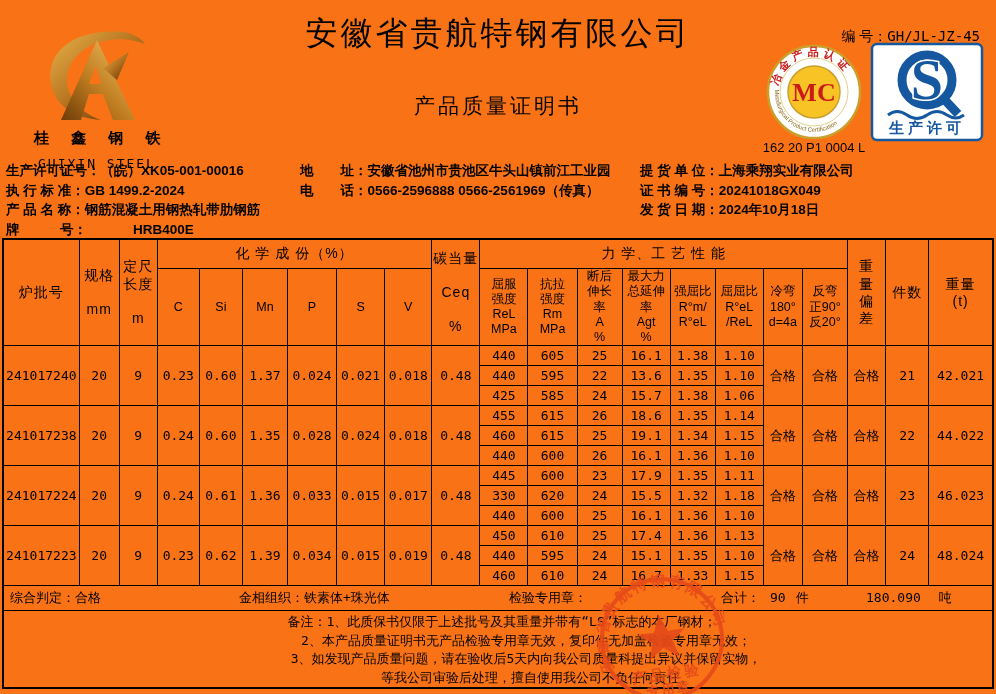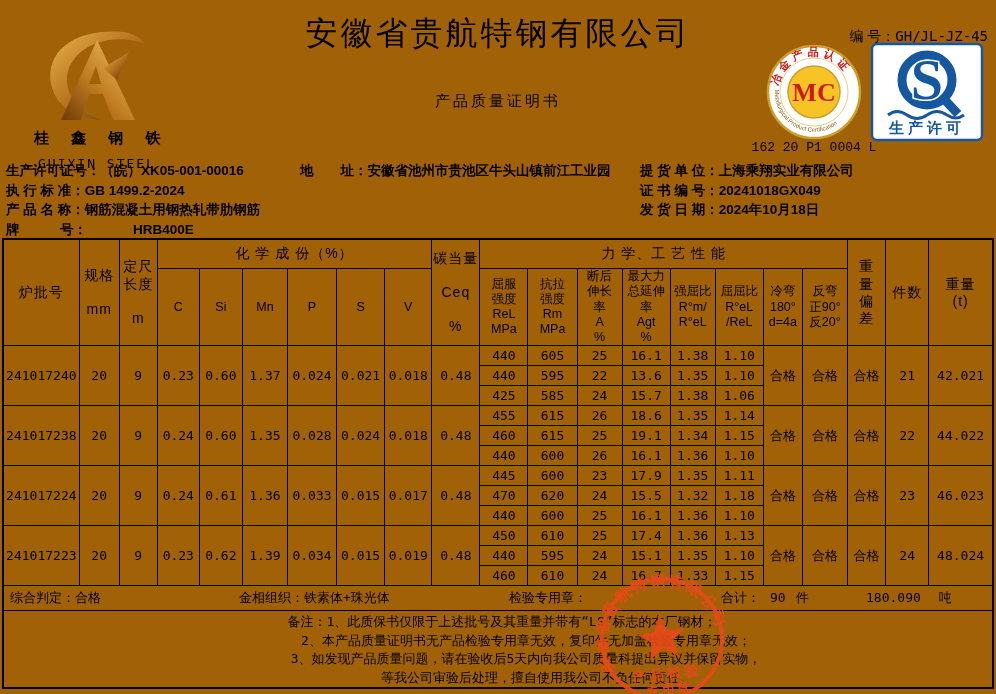--- a/index.html
+++ b/index.html
@@ -1,33 +1,33 @@
 <!DOCTYPE html>
 <html><head>
 <meta charset="utf-8">
 <style>
   html,body{margin:0;padding:0;background:#fff;}
-  .page{position:relative;width:996px;height:694px;background:#a16207;overflow:hidden;
+  .page{position:relative;width:996px;height:694px;background:#f97316;overflow:hidden;
         font-family:"Liberation Sans",sans-serif;color:#000;}
 
   
   .title{position:absolute;top:12px;left:0;width:100%;text-align:center;
          font-family:"Liberation Serif",serif;font-size:32px;letter-spacing:3px;white-space:nowrap;}
   .subtitle{position:absolute;top:92px;left:0;width:100%;text-align:center;
-            font-family:"Liberation Serif",serif;font-size:15px;letter-spacing:3px;}
-  .serial{position:absolute;top:28px;right:8px;font-size:14px;white-space:nowrap;}
+            font-family:"Liberation Serif",serif;font-size:21px;letter-spacing:3px;}
+  .serial{position:absolute;top:28px;right:16px;font-size:14px;white-space:nowrap;}
   .serial .val{font-family:"DejaVu Sans Mono",monospace;}
 
   .logo{position:absolute;left:34px;top:22px;width:126px;text-align:center;}
   .logo-cn{font-size:15px;font-weight:bold;letter-spacing:9px;margin-top:1px;white-space:nowrap;}
   .logo-en{font-size:13px;font-family:"DejaVu Sans Mono",monospace;letter-spacing:2px;white-space:nowrap;margin-top:8px;}
 
   .mc-badge{position:absolute;left:766px;top:44px;}
   .mc-code{position:absolute;left:748px;top:140px;width:132px;text-align:center;
-           font-size:13px;font-family:Liberation Mono, monospace;white-space:nowrap;}
+           font-size:13px;font-family:Liberation Sans, sans-serif;white-space:nowrap;}
   .qs-badge{position:absolute;left:870px;top:42px;}
 
   
   .info{position:absolute;top:161px;left:0;width:996px;font-size:13.5px;}
   .info-col{position:absolute;top:0;}
   .col-left{left:6px;}
   .col-mid{left:300px;}
   .col-right{left:640px;}
   .info-line{line-height:19.5px;white-space:nowrap;font-weight:bold;}
   .col-left .info-line:nth-child(4) .value{padding-left:46px;}
@@ -134,20 +134,21 @@
 
   <div class="info">
     <div class="info-col col-left">
       <div class="info-line"><span>生产许可证号：</span><span class="value">（皖）XK05-001-00016</span></div>
       <div class="info-line"><span>执 行 标 准：</span><span class="value">GB 1499.2-2024</span></div>
       <div class="info-line"><span>产 品 名 称：</span><span class="value">钢筋混凝土用钢热轧带肋钢筋</span></div>
       <div class="info-line"><span>牌　　　号：</span><span class="value">HRB400E</span></div>
     </div>
     <div class="info-col col-mid">
       <div class="info-line"><span>地　　址：</span><span class="value">安徽省池州市贵池区牛头山镇前江工业园</span></div>
+      <div class="info-line"><span>电　　话：</span><span class="value">0566-2596888  0566-2561969（传真）</span></div>
     </div>
     <div class="info-col col-right">
       <div class="info-line"><span>提 货 单 位：</span><span class="value">上海乘翔实业有限公司</span></div>
       <div class="info-line"><span>证 书 编 号：</span><span class="value">20241018GX049</span></div>
       <div class="info-line"><span>发 货 日 期：</span><span class="value">2024年10月18日</span></div>
     </div>
   </div>
 
   <table class="cert">
     <colgroup>
@@ -333,21 +334,21 @@
           <td>17.9</td>
           <td>1.35</td>
           <td>1.11</td>
           <td rowspan="3">合格</td>
           <td rowspan="3">合格</td>
           <td rowspan="3">合格</td>
           <td rowspan="3">23</td>
           <td rowspan="3">46.023</td>
         </tr>
         <tr>
-          <td>470</td>
+          <td>330</td>
           <td>620</td>
           <td>24</td>
           <td>15.5</td>
           <td>1.32</td>
           <td>1.18</td>
         </tr>
         <tr>
           <td>440</td>
           <td>600</td>
           <td>25</td>

